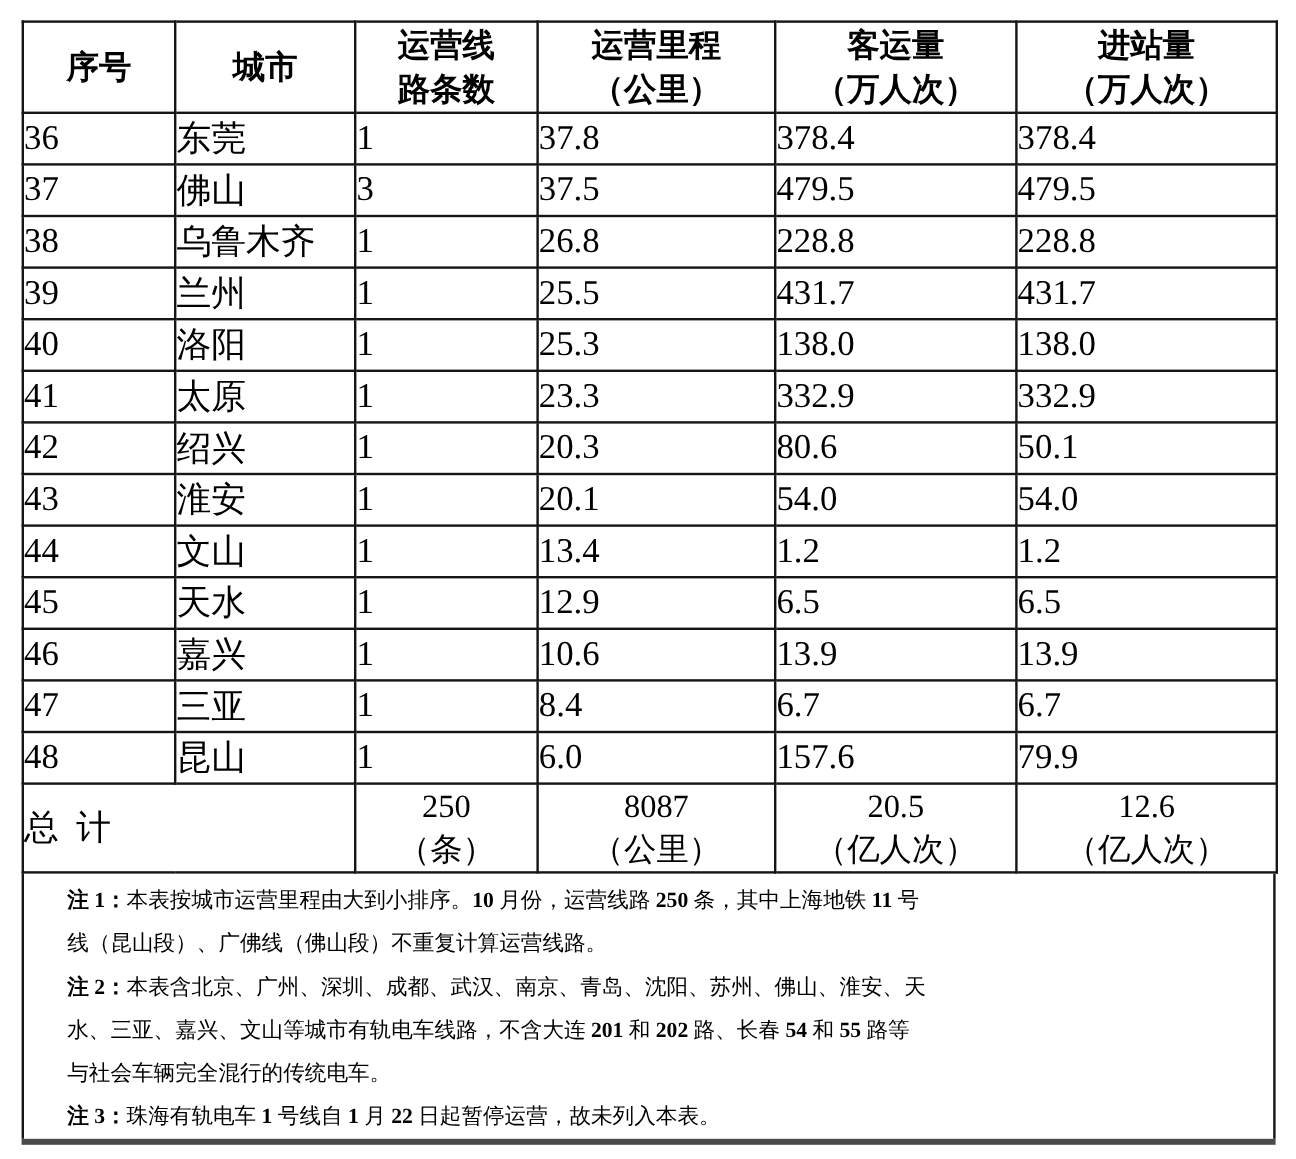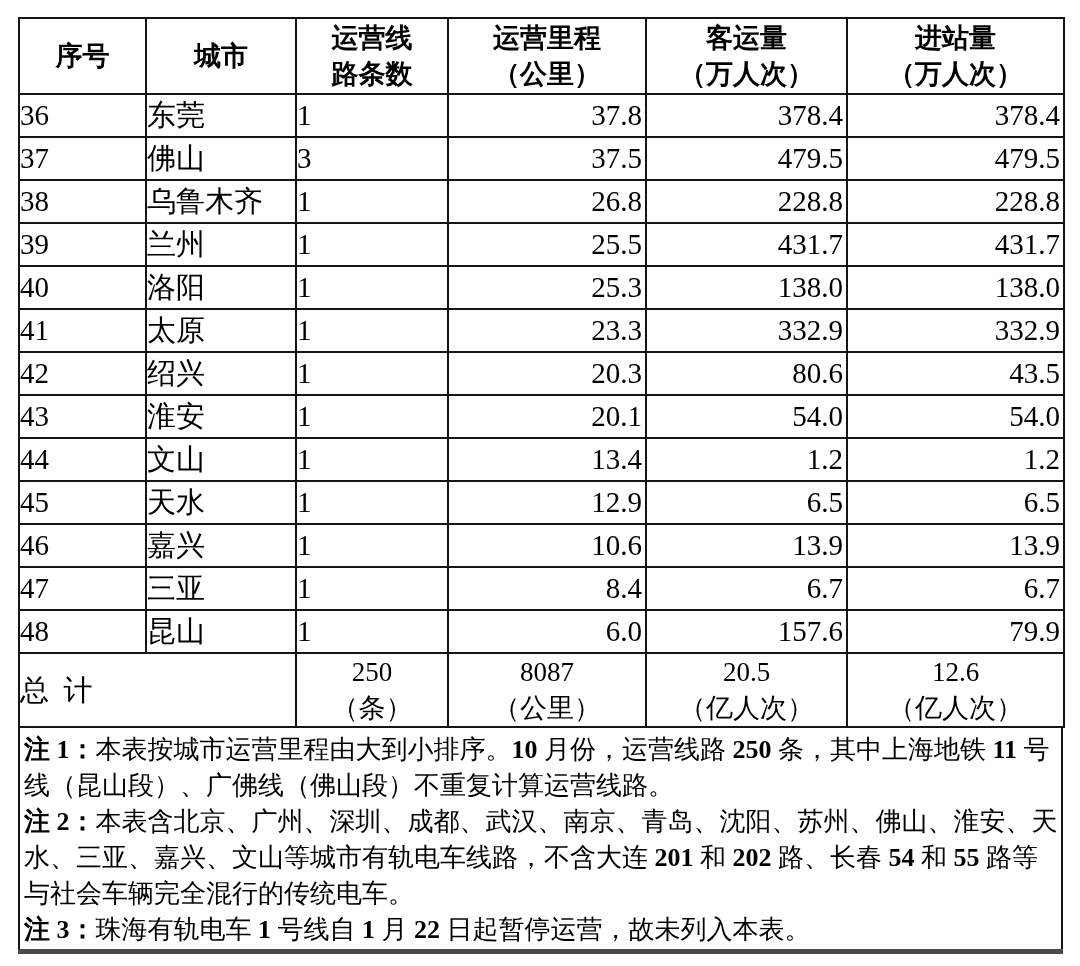--- a/index.html
+++ b/index.html
@@ -14,30 +14,30 @@
   thead tr{height:76px;margin-top:18px;}
   tbody tr{height:43px;}
   tfoot tr{height:74px;margin-left:15px;}
   th{
     font-family:"Liberation Sans","DejaVu Sans",sans-serif;
     font-weight:bold;font-size:27px;line-height:36px;
     text-align:center;vertical-align:middle;background:#fff;
   }
   td{font-size:29px;vertical-align:middle;background:#fff;}
   td.c{text-align:left;}
-  td.r{text-align:right;padding-right:3px;}
+  td.r{padding-right:3px;}
   tfoot td{font-size:27px;line-height:36px;text-align:center;}
   td.total-label{font-size:29px;white-space:pre;font-weight:normal;}
   .notes{
     box-sizing:border-box;width:1045px;
     border-left:2px solid #151515;border-right:2px solid #151515;
     padding:4px 2px 1px 4px;
   }
   .note-line{
-    font-size:26px;line-height:36px;white-space:nowrap;
+    font-size:18px;line-height:36px;white-space:nowrap;margin-left:32px;
   }
   .note-line .b{font-weight:bold;}
   .bottom-edge{width:1045px;height:5px;background:#4a4a4a;}
 </style>
 </head>
 <body>
 
 <div class="sheet">
   <table>
     <colgroup>
@@ -122,21 +122,21 @@
           <td class="r">23.3</td>
           <td class="r">332.9</td>
           <td class="r">332.9</td>
         </tr>
         <tr>
           <td class="c">42</td>
           <td class="c">绍兴</td>
           <td class="c">1</td>
           <td class="r">20.3</td>
           <td class="r">80.6</td>
-          <td class="r">43.5</td>
+          <td class="r">50.1</td>
         </tr>
         <tr>
           <td class="c">43</td>
           <td class="c">淮安</td>
           <td class="c">1</td>
           <td class="r">20.1</td>
           <td class="r">54.0</td>
           <td class="r">54.0</td>
         </tr>
         <tr>

